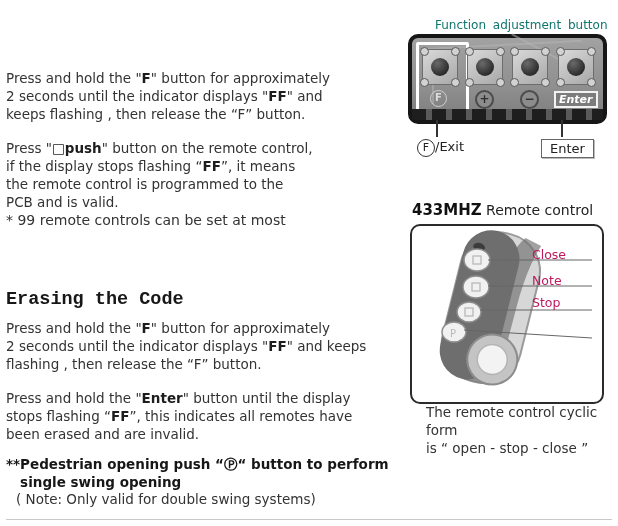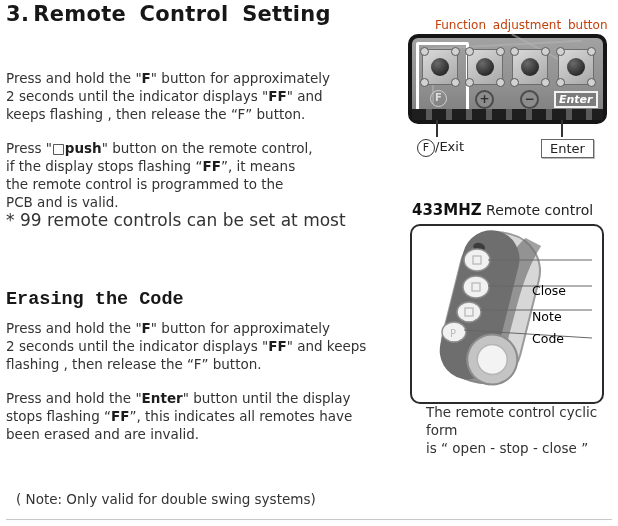--- a/index.html
+++ b/index.html
@@ -11,32 +11,32 @@
   .pre{white-space:pre-wrap;}
   .b{font-weight:700;color:#1d1d1d;}
 
   
   .title{left:6px;top:2px;font-size:21px;font-weight:700;color:#171717;letter-spacing:.3px;word-spacing:6px;}
   .title .num{word-spacing:0;margin-right:4px;}
   .subtitle{left:7px;top:38px;font-size:16.5px;font-weight:700;color:#171717;}
   .body-p{font-size:13.5px;line-height:18px;color:#333;width:408px;}
   .p1{left:6px;top:69px;}
   .p2{left:6px;top:139px;}
-  .note{font-size:17px;line-height:15px;color:#333;width:420px;}
+  .note{font-size:14px;line-height:15px;color:#333;width:420px;}
   .n1{left:6px;top:213px;}
   .n2{left:6px;top:236px;}
   .h2{left:6px;top:289px;font-size:18.5px;font-weight:700;color:#171717;font-family:Liberation Mono, monospace;}
   .p3{left:6px;top:319px;}
   .p4{left:6px;top:389px;}
   .p5{left:6px;top:455px;font-size:13.5px;line-height:18px;font-weight:700;color:#171717;width:420px;}
   .p6{left:16px;top:491px;font-size:13.5px;color:#333;}
   .bottom-rule{left:6px;top:519px;width:606px;height:1px;background:#c9c9c9;}
 
   
-  .fn-label{left:435px;top:18px;font-size:12px;color:#c2410c;word-spacing:3px;}
+  .fn-label{left:435px;top:18px;font-size:12px;color:#0f766e;word-spacing:3px;}
   .pcb{
     left:408px;top:34px;width:191px;height:82px;background:linear-gradient(180deg,#a2a2a2 0%,#8f8f8f 60%,#7d7d7d 100%);
     border:4px solid #161616;border-radius:10px;
   }
   .pcb .strip{position:absolute;left:0;right:0;bottom:0;height:11px;background:#1e1e1e;
     background-image:repeating-linear-gradient(90deg,transparent 0 14px,#5a5a5a 14px 20px);}
   .trace{position:absolute;background:#b4b4b4;opacity:.55;}
   .t1{left:10px;top:6px;width:160px;height:2px;transform:rotate(-3deg);}
   .t2{left:95px;top:14px;width:80px;height:2px;transform:rotate(28deg);}
   .t3{left:20px;top:40px;width:2px;height:26px;}
@@ -60,55 +60,54 @@
   .leader{position:absolute;width:2px;height:17px;background:#333;top:120px;}
   .ld1{left:436px;}.ld2{left:561px;}
   .ptr-left{left:417px;top:139px;font-size:13px;color:#222;}
   .circle-f{display:inline-block;width:16px;height:16px;line-height:15px;text-align:center;border:1.3px solid #333;border-radius:50%;font-size:11px;}
   .ptr-right{left:541px;top:139px;font-size:13px;color:#222;border:1px solid #666;padding:1px 8px;background:#fff;box-shadow:1px 1px 0 #bbb;}
 
   
   .mhz{left:412px;top:201px;font-size:14px;color:#222;}
   .mhz .b433{font-weight:700;font-size:15px;color:#111;}
   .remote-fig{left:410px;top:224px;width:190px;height:176px;border:2px solid #2b2b2b;border-radius:10px;background:#fff;}
-  .rlabel{position:absolute;font-size:12.5px;color:#000000;margin-top:36px;}
+  .rlabel{position:absolute;font-size:12.5px;color:#be185d;}
   .rlabel-close{left:120px;top:21px;}
   .rlabel-open{left:120px;top:47px;}
   .rlabel-stop{left:120px;top:69px;}
   .rlabel-func{left:120px;top:86px;font-size:11.5px;line-height:13px;}
   .caption{left:426px;top:403px;font-size:13.5px;line-height:18px;color:#333;width:200px;}
 </style>
 </head>
 <body>
 
 <div id="page">
 
-  <div class="abs title">
-    <span class="num">3.</span><span>Remote Control Setting</span>
-  </div>
 
 
   <div class="abs body-p pre p1"><span>Press and hold the "</span><span class="b">F</span><span>" button for approximately
 2 seconds until the indicator displays "</span><span class="b">FF</span><span>" and
 keeps flashing , then release the “F” button.</span></div>
   <div class="abs body-p pre p2"><span>Press "</span><span class="b">□push</span><span>" button on the remote control,
 if the display stops flashing “</span><span class="b">FF</span><span>”, it means
 the remote control is programmed to the
 PCB and is valid.</span></div>
 
   <div class="abs note pre n1">* 99 remote controls can be set at most</div>
 
   <div class="abs h2">Erasing the Code</div>
   <div class="abs body-p pre p3"><span>Press and hold the "</span><span class="b">F</span><span>" button for approximately
 2 seconds until the indicator displays "</span><span class="b">FF</span><span>" and keeps
 flashing , then release the “F” button.</span></div>
   <div class="abs body-p pre p4"><span>Press and hold the "</span><span class="b">Enter</span><span>" button until the display
 stops flashing “</span><span class="b">FF</span><span>”, this indicates all remotes have
 been erased and are invalid.</span></div>
 
+  <div class="abs pre p5">**Pedestrian opening push “Ⓟ“ button to perform
+   single swing opening</div>
   <div class="abs p6">( Note: Only valid for double swing systems)</div>
 
   <div class="abs bottom-rule"></div>
 
   <div class="abs fn-label">Function adjustment button</div>
 
   <div class="abs pcb">
     <div class="trace t1"></div>
     <div class="trace t2"></div>
     <div class="trace t3"></div>
@@ -182,19 +181,19 @@
       <rect x="60" y="57" width="8" height="8" fill="none" stroke="#b9b9b9" stroke-width="1.3"></rect>
       <rect x="53" y="82" width="8" height="8" fill="none" stroke="#b9b9b9" stroke-width="1.3"></rect>
       <text x="38" y="111" font-size="10" fill="#b9b9b9">P</text>
       <line x1="76" y1="34" x2="180" y2="34" stroke="#666" stroke-width="1"></line>
       <line x1="76" y1="60" x2="180" y2="60" stroke="#666" stroke-width="1"></line>
       <line x1="68" y1="84" x2="180" y2="84" stroke="#666" stroke-width="1"></line>
       <line x1="52" y1="104" x2="180" y2="112" stroke="#666" stroke-width="1"></line>
     </svg>
     <div class="rlabel rlabel-close">Close</div>
     <div class="rlabel rlabel-open">Note</div>
-    <div class="rlabel rlabel-stop">Code</div>
+    <div class="rlabel rlabel-stop">Stop</div>
   </div>
 
   <div class="abs caption pre">The remote control cyclic form
 is “ open - stop - close ”</div>
 
 </div>
 
 </body></html>

